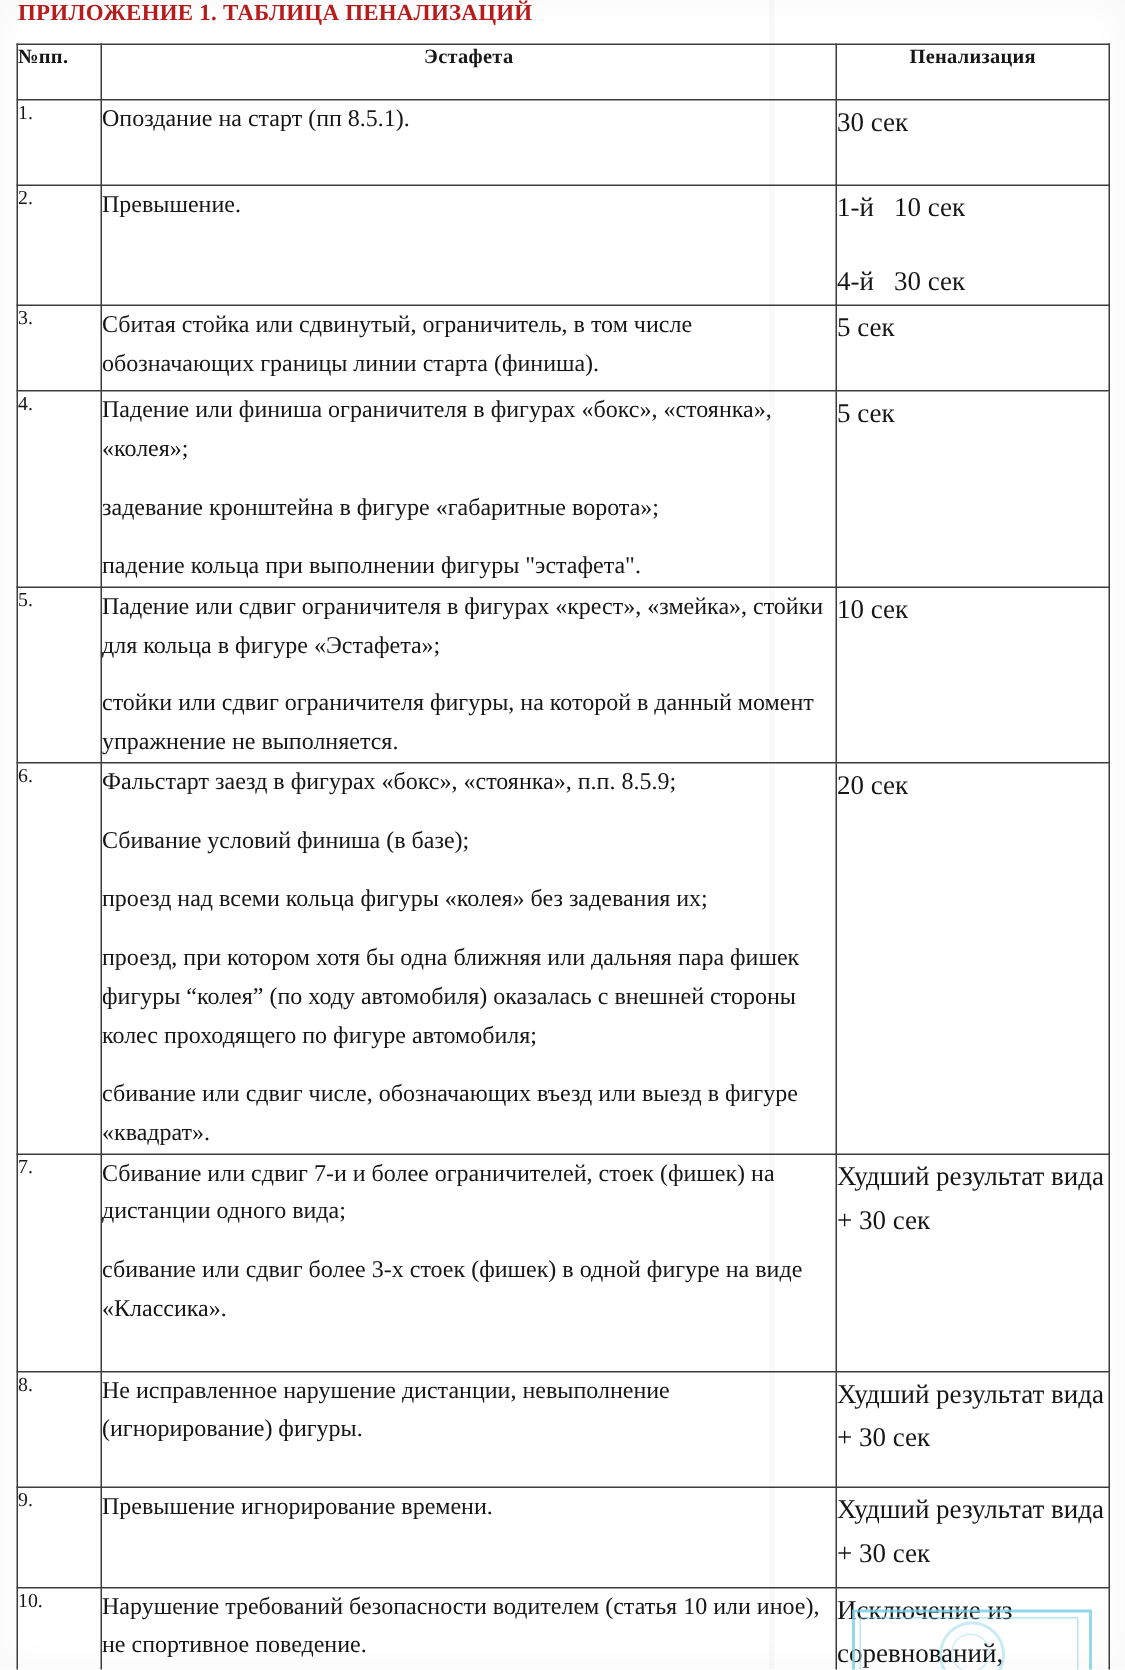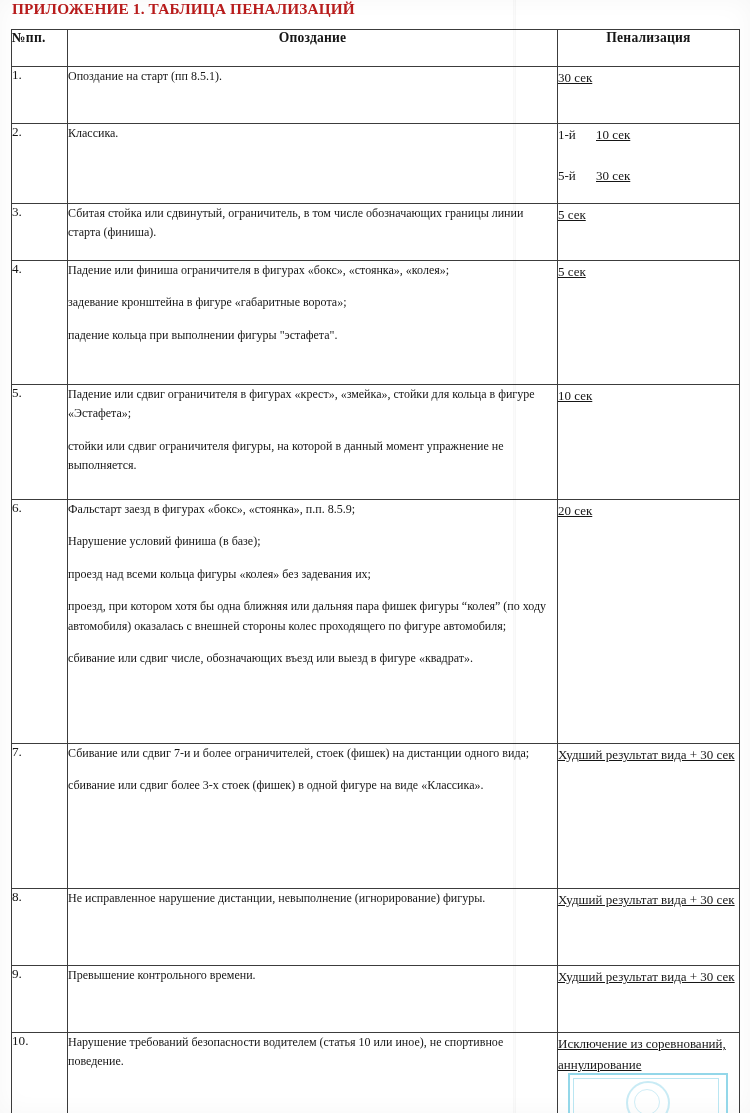--- a/index.html
+++ b/index.html
@@ -61,33 +61,32 @@
 
   
   .num-cell {
     font-size: 13.2px;
     padding: 7px 0 0 7px;
     text-align: left;
   }
 
   
   .viol-cell {
-    font-size: 12px;
+    font-size: 16px;
     line-height: 1.62;
     padding: 7px 14px 6px 27px;
   }
   .viol-cell p { margin: 0 0 13px 0; }
   .viol-cell p:last-child { margin-bottom: 0; }
 
   
   .pen-cell {
-    font-size: 13px;
+    font-size: 18px;
     line-height: 1.62;
     padding: 7px 8px 6px 13px;
-    text-decoration: underline;
   }
   .pen-cell.mid { vertical-align: middle; padding-top: 0; padding-bottom: 0; }
   .pen-cell p { margin: 0 0 20px 0; }
   .pen-cell p:last-child { margin-bottom: 0; }
   .pen-cell .col-a { display: inline-block; min-width: 38px; }
 
   
   #scan-streak {
     position: absolute;
     left: 513px;
@@ -149,42 +148,42 @@
 
 <table id="penalty-table">
   <colgroup>
     <col class="c-num">
     <col class="c-viol">
     <col class="c-pen">
   </colgroup>
   <thead>
     <tr>
       <th class="hdr-cell left-num">№пп.</th>
-      <th class="hdr-cell">Опоздание</th>
+      <th class="hdr-cell">Эстафета</th>
       <th class="hdr-cell">Пенализация</th>
     </tr>
   </thead>
   <tbody id="table-body">
       <tr style="height: 57px;">
         <td class="num-cell">1.</td>
         <td class="viol-cell">
           <p>Опоздание на старт (пп 8.5.1).</p>
         </td>
         <td class="pen-cell">
           <p>30 сек</p>
         </td>
       </tr>
       <tr style="height: 80px;">
         <td class="num-cell">2.</td>
         <td class="viol-cell">
-          <p>Классика.</p>
+          <p>Превышение.</p>
         </td>
         <td class="pen-cell">
           <p><span class="col-a">1-й</span><span>10 сек</span></p>
-          <p><span class="col-a">5-й</span><span>30 сек</span></p>
+          <p><span class="col-a">4-й</span><span>30 сек</span></p>
         </td>
       </tr>
       <tr style="height: 57px;">
         <td class="num-cell">3.</td>
         <td class="viol-cell">
           <p>Сбитая стойка или сдвинутый, ограничитель, в том числе обозначающих границы линии старта (финиша).</p>
         </td>
         <td class="pen-cell">
           <p>5 сек</p>
         </td>
@@ -207,21 +206,21 @@
           <p>стойки или сдвиг ограничителя фигуры, на которой в данный момент упражнение не выполняется.</p>
         </td>
         <td class="pen-cell mid">
           <p>10 сек</p>
         </td>
       </tr>
       <tr style="height: 244px;">
         <td class="num-cell">6.</td>
         <td class="viol-cell">
           <p>Фальстарт заезд в фигурах «бокс», «стоянка», п.п. 8.5.9;</p>
-          <p>Нарушение условий финиша (в базе);</p>
+          <p>Сбивание условий финиша (в базе);</p>
           <p>проезд над всеми кольца фигуры «колея» без задевания их;</p>
           <p>проезд, при котором хотя бы одна ближняя или дальняя пара фишек фигуры “колея” (по ходу автомобиля) оказалась с внешней стороны колес проходящего по фигуре автомобиля;</p>
           <p>сбивание или сдвиг числе, обозначающих въезд или выезд в фигуре «квадрат».</p>
         </td>
         <td class="pen-cell mid">
           <p>20 сек</p>
         </td>
       </tr>
       <tr style="height: 145px;">
         <td class="num-cell">7.</td>
@@ -238,21 +237,21 @@
         <td class="viol-cell">
           <p>Не исправленное нарушение дистанции, невыполнение (игнорирование) фигуры.</p>
         </td>
         <td class="pen-cell mid">
           <p>Худший результат вида + 30 сек</p>
         </td>
       </tr>
       <tr style="height: 67px;">
         <td class="num-cell">9.</td>
         <td class="viol-cell">
-          <p>Превышение контрольного времени.</p>
+          <p>Превышение игнорирование времени.</p>
         </td>
         <td class="pen-cell">
           <p>Худший результат вида + 30 сек</p>
         </td>
       </tr>
       <tr style="height: 91px;">
         <td class="num-cell">10.</td>
         <td class="viol-cell">
           <p>Нарушение требований безопасности водителем (статья 10 или иное), не спортивное поведение.</p>
         </td>

